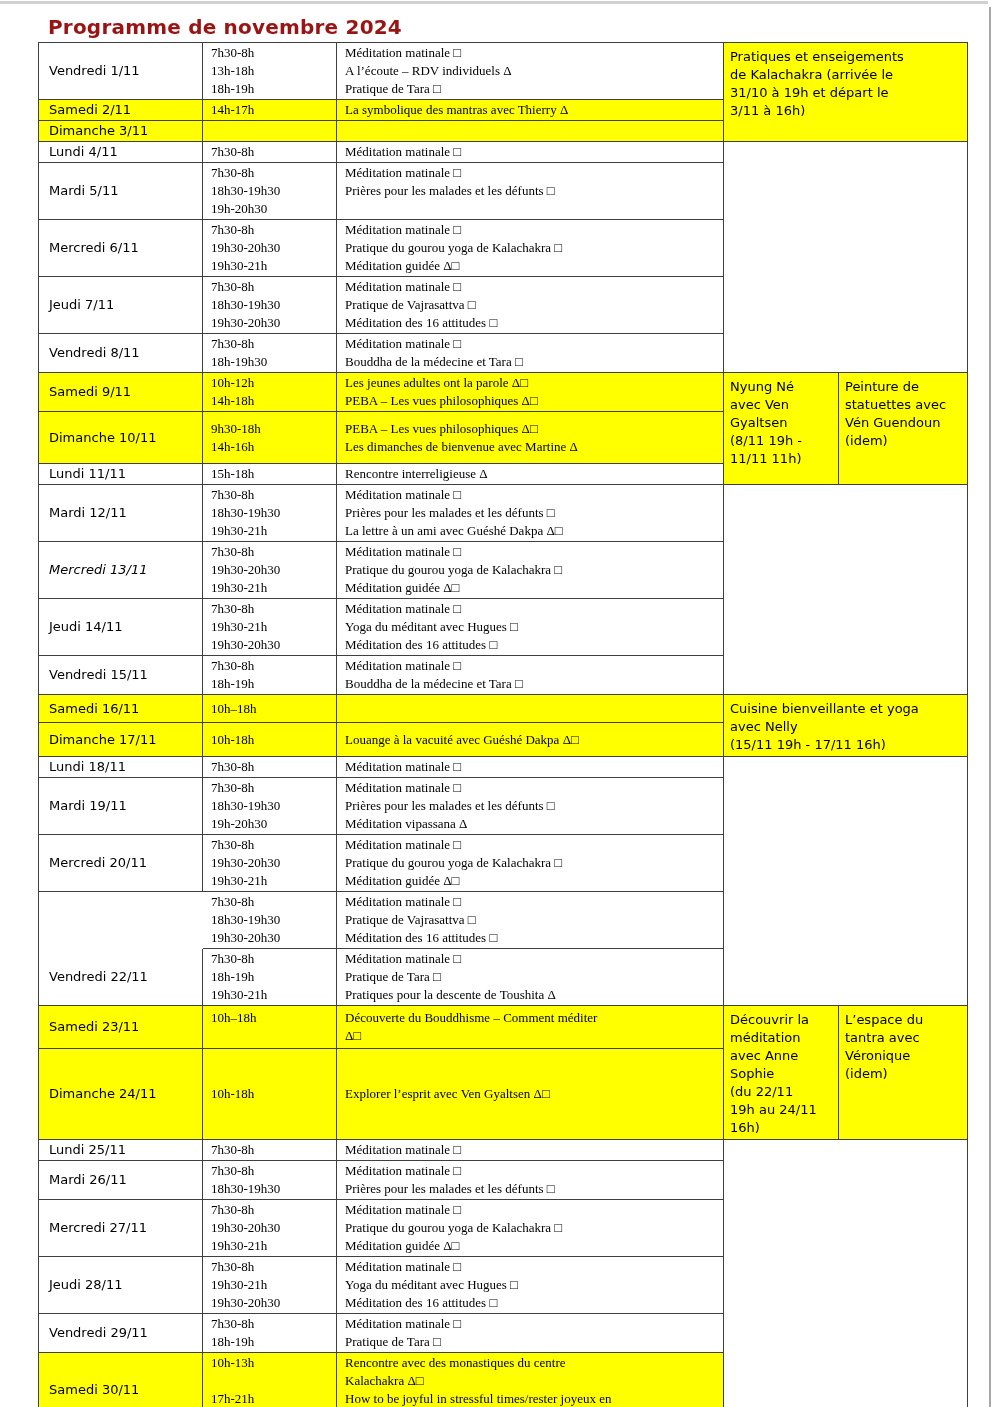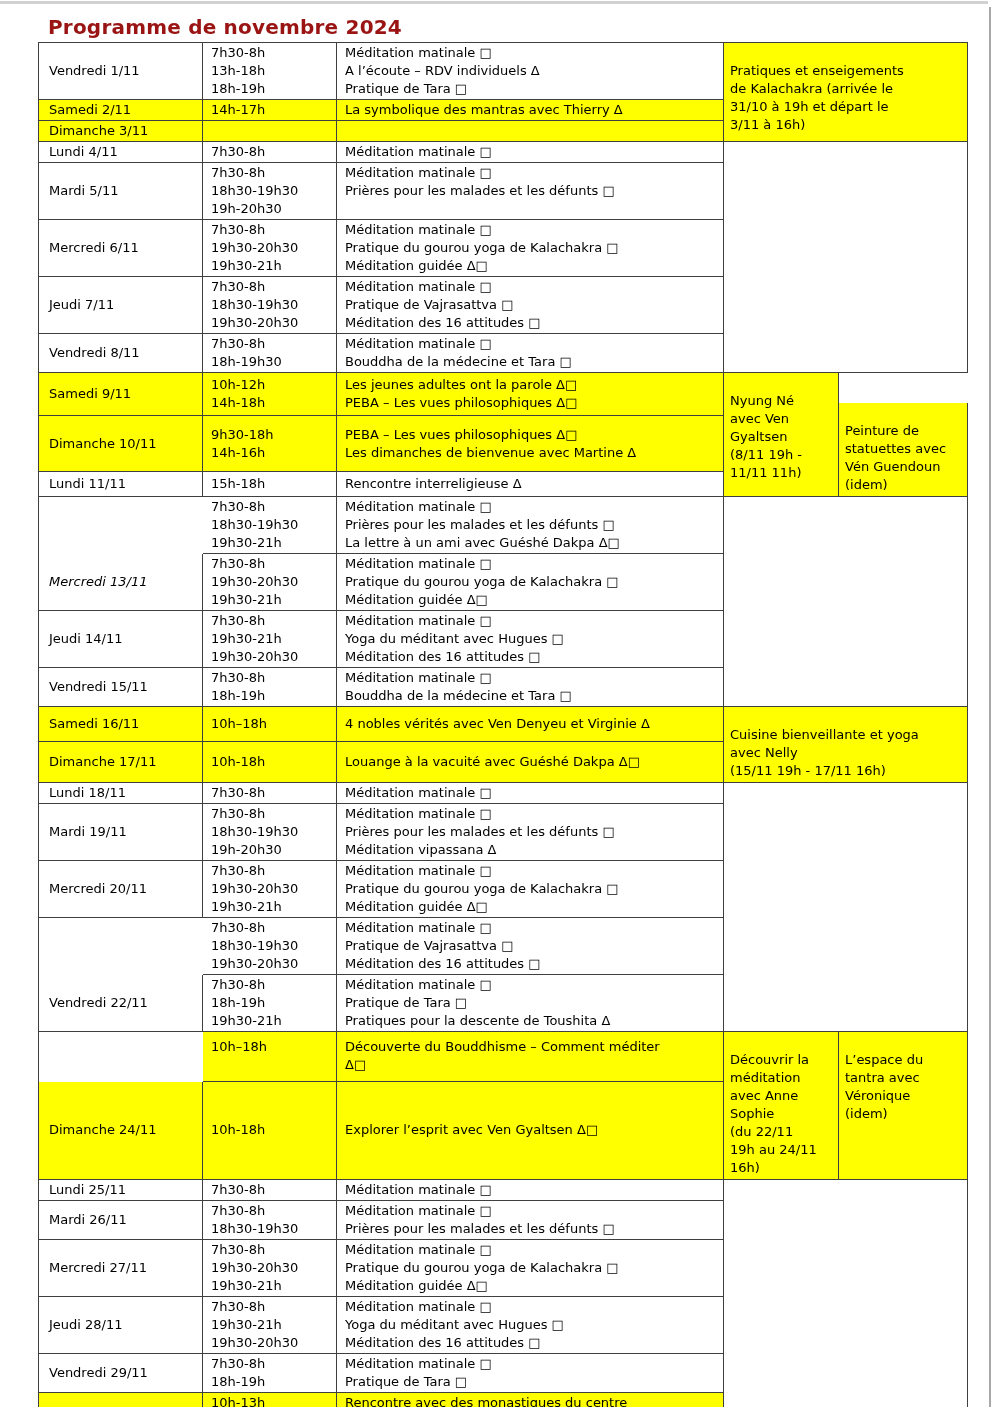--- a/index.html
+++ b/index.html
@@ -18,26 +18,26 @@
     grid-template-columns:164px 134px 387px 115px 129px;
     width:929px;margin-left:38px;
     border-top:1px solid #3f3f3f;border-left:1px solid #3f3f3f;
     font-size:13px;line-height:18px;
   }
   .cell{border-right:1px solid #3f3f3f;border-bottom:1px solid #3f3f3f;box-sizing:border-box;background:#fff;}
   .cell.hl{background:#ffff00;}
   .date-cell{display:flex;align-items:center;padding:1px 2px 1px 10px;}
   .ta-cell{
     position:relative;display:grid;grid-template-columns:134px 1fr;
-    align-content:center;padding:1px 0;
+    align-content:center;padding:1px 0;font-family:Liberation Serif, serif;
   }
   .ta-cell::after{content:"";position:absolute;left:133px;top:0;bottom:0;width:1px;background:#3f3f3f;}
   .entry-time{padding:0 2px 0 8px;min-height:18px;box-sizing:border-box;}
   .entry-activity{padding:0 4px 0 8px;min-height:18px;white-space:pre-wrap;}
-  .note-cell{padding:19px 4px 2px 6px;white-space:pre-wrap;}
+  .note-cell{padding:5px 4px 2px 6px;white-space:pre-wrap;}
 </style>
 </head>
 <body>
 
 <div class="page-edge-top"></div>
 <div class="page-edge-right"></div>
 
 <h1 class="doc-title" style="color: rgb(154, 20, 20);">Programme de novembre 2024</h1>
 
 <div class="program-table">
@@ -132,20 +132,23 @@
       <div class="entry-time">14h-16h</div>
       <div class="entry-activity">Les dimanches de bienvenue avec Martine Δ</div>
     </div>
     <div class="cell date-cell" style="grid-area: 11 / 1;">
       <div class="">Lundi 11/11</div>
     </div>
     <div class="cell ta-cell" style="grid-area: 11 / 2 / auto / 4;">
       <div class="entry-time">15h-18h</div>
       <div class="entry-activity">Rencontre interreligieuse Δ</div>
     </div>
+    <div class="cell date-cell" style="grid-area: 12 / 1;">
+      <div class="">Mardi 12/11</div>
+    </div>
     <div class="cell ta-cell" style="grid-area: 12 / 2 / auto / 4;">
       <div class="entry-time">7h30-8h</div>
       <div class="entry-activity">Méditation matinale □</div>
       <div class="entry-time">18h30-19h30</div>
       <div class="entry-activity">Prières pour les malades et les défunts □</div>
       <div class="entry-time">19h30-21h</div>
       <div class="entry-activity">La lettre à un ami avec Guéshé Dakpa Δ□</div>
     </div>
     <div class="cell date-cell" style="grid-area: 13 / 1; font-style: italic;">
       <div class="">Mercredi 13/11</div>
@@ -176,21 +179,20 @@
       <div class="entry-time">7h30-8h</div>
       <div class="entry-activity">Méditation matinale □</div>
       <div class="entry-time">18h-19h</div>
       <div class="entry-activity">Bouddha de la médecine et Tara □</div>
     </div>
     <div class="cell date-cell hl" style="grid-area: 16 / 1; min-height: 25px;">
       <div class="">Samedi 16/11</div>
     </div>
     <div class="cell ta-cell hl" style="grid-area: 16 / 2 / auto / 4; min-height: 25px;">
       <div class="entry-time">10h–18h</div>
-      <div class="entry-activity">4 nobles vérités avec Ven Denyeu et Virginie Δ</div>
     </div>
     <div class="cell date-cell hl" style="grid-area: 17 / 1; min-height: 31px;">
       <div class="">Dimanche 17/11</div>
     </div>
     <div class="cell ta-cell hl" style="grid-area: 17 / 2 / auto / 4; min-height: 31px;">
       <div class="entry-time">10h-18h</div>
       <div class="entry-activity">Louange à la vacuité avec Guéshé Dakpa Δ□</div>
     </div>
     <div class="cell date-cell" style="grid-area: 18 / 1;">
       <div class="">Lundi 18/11</div>
@@ -232,20 +234,23 @@
     <div class="cell date-cell" style="grid-area: 22 / 1;">
       <div class="">Vendredi 22/11</div>
     </div>
     <div class="cell ta-cell" style="grid-area: 22 / 2 / auto / 4;">
       <div class="entry-time">7h30-8h</div>
       <div class="entry-activity">Méditation matinale □</div>
       <div class="entry-time">18h-19h</div>
       <div class="entry-activity">Pratique de Tara □</div>
       <div class="entry-time">19h30-21h</div>
       <div class="entry-activity">Pratiques pour la descente de Toushita Δ</div>
+    </div>
+    <div class="cell date-cell hl" style="grid-area: 23 / 1;">
+      <div class="">Samedi 23/11</div>
     </div>
     <div class="cell ta-cell hl" style="grid-area: 23 / 2 / auto / 4;">
       <div class="entry-time">10h–18h</div>
       <div class="entry-activity">Découverte du Bouddhisme – Comment méditer
 Δ□</div>
     </div>
     <div class="cell date-cell hl" style="grid-area: 24 / 1; min-height: 88px;">
       <div class="">Dimanche 24/11</div>
     </div>
     <div class="cell ta-cell hl" style="grid-area: 24 / 2 / auto / 4; min-height: 88px;">
@@ -313,21 +318,21 @@
     <div class="cell note-cell hl" style="grid-area: 1 / 4 / 4 / 6;">Pratiques et enseigements
 de Kalachakra (arrivée le
 31/10 à 19h et départ le
 3/11 à 16h)</div>
     <div class="cell note-cell" style="grid-area: 4 / 4 / 9 / 6;"></div>
     <div class="cell note-cell hl" style="grid-area: 9 / 4 / 12 / 5;">Nyung Né
 avec Ven
 Gyaltsen
 (8/11 19h -
 11/11 11h)</div>
-    <div class="cell note-cell hl" style="grid-area: 9 / 5 / 12 / 6; margin-top: 30px;">Peinture de
+    <div class="cell note-cell hl" style="grid-area: 9 / 5 / 12 / 6;">Peinture de
 statuettes avec
 Vén Guendoun
 (idem)</div>
     <div class="cell note-cell" style="grid-area: 12 / 4 / 16 / 6;"></div>
     <div class="cell note-cell hl" style="grid-area: 16 / 4 / 18 / 6;">Cuisine bienveillante et yoga
 avec Nelly
 (15/11 19h - 17/11 16h)</div>
     <div class="cell note-cell" style="grid-area: 18 / 4 / 23 / 6;"></div>
     <div class="cell note-cell hl" style="grid-area: 23 / 4 / 25 / 5;">Découvrir la
 méditation

